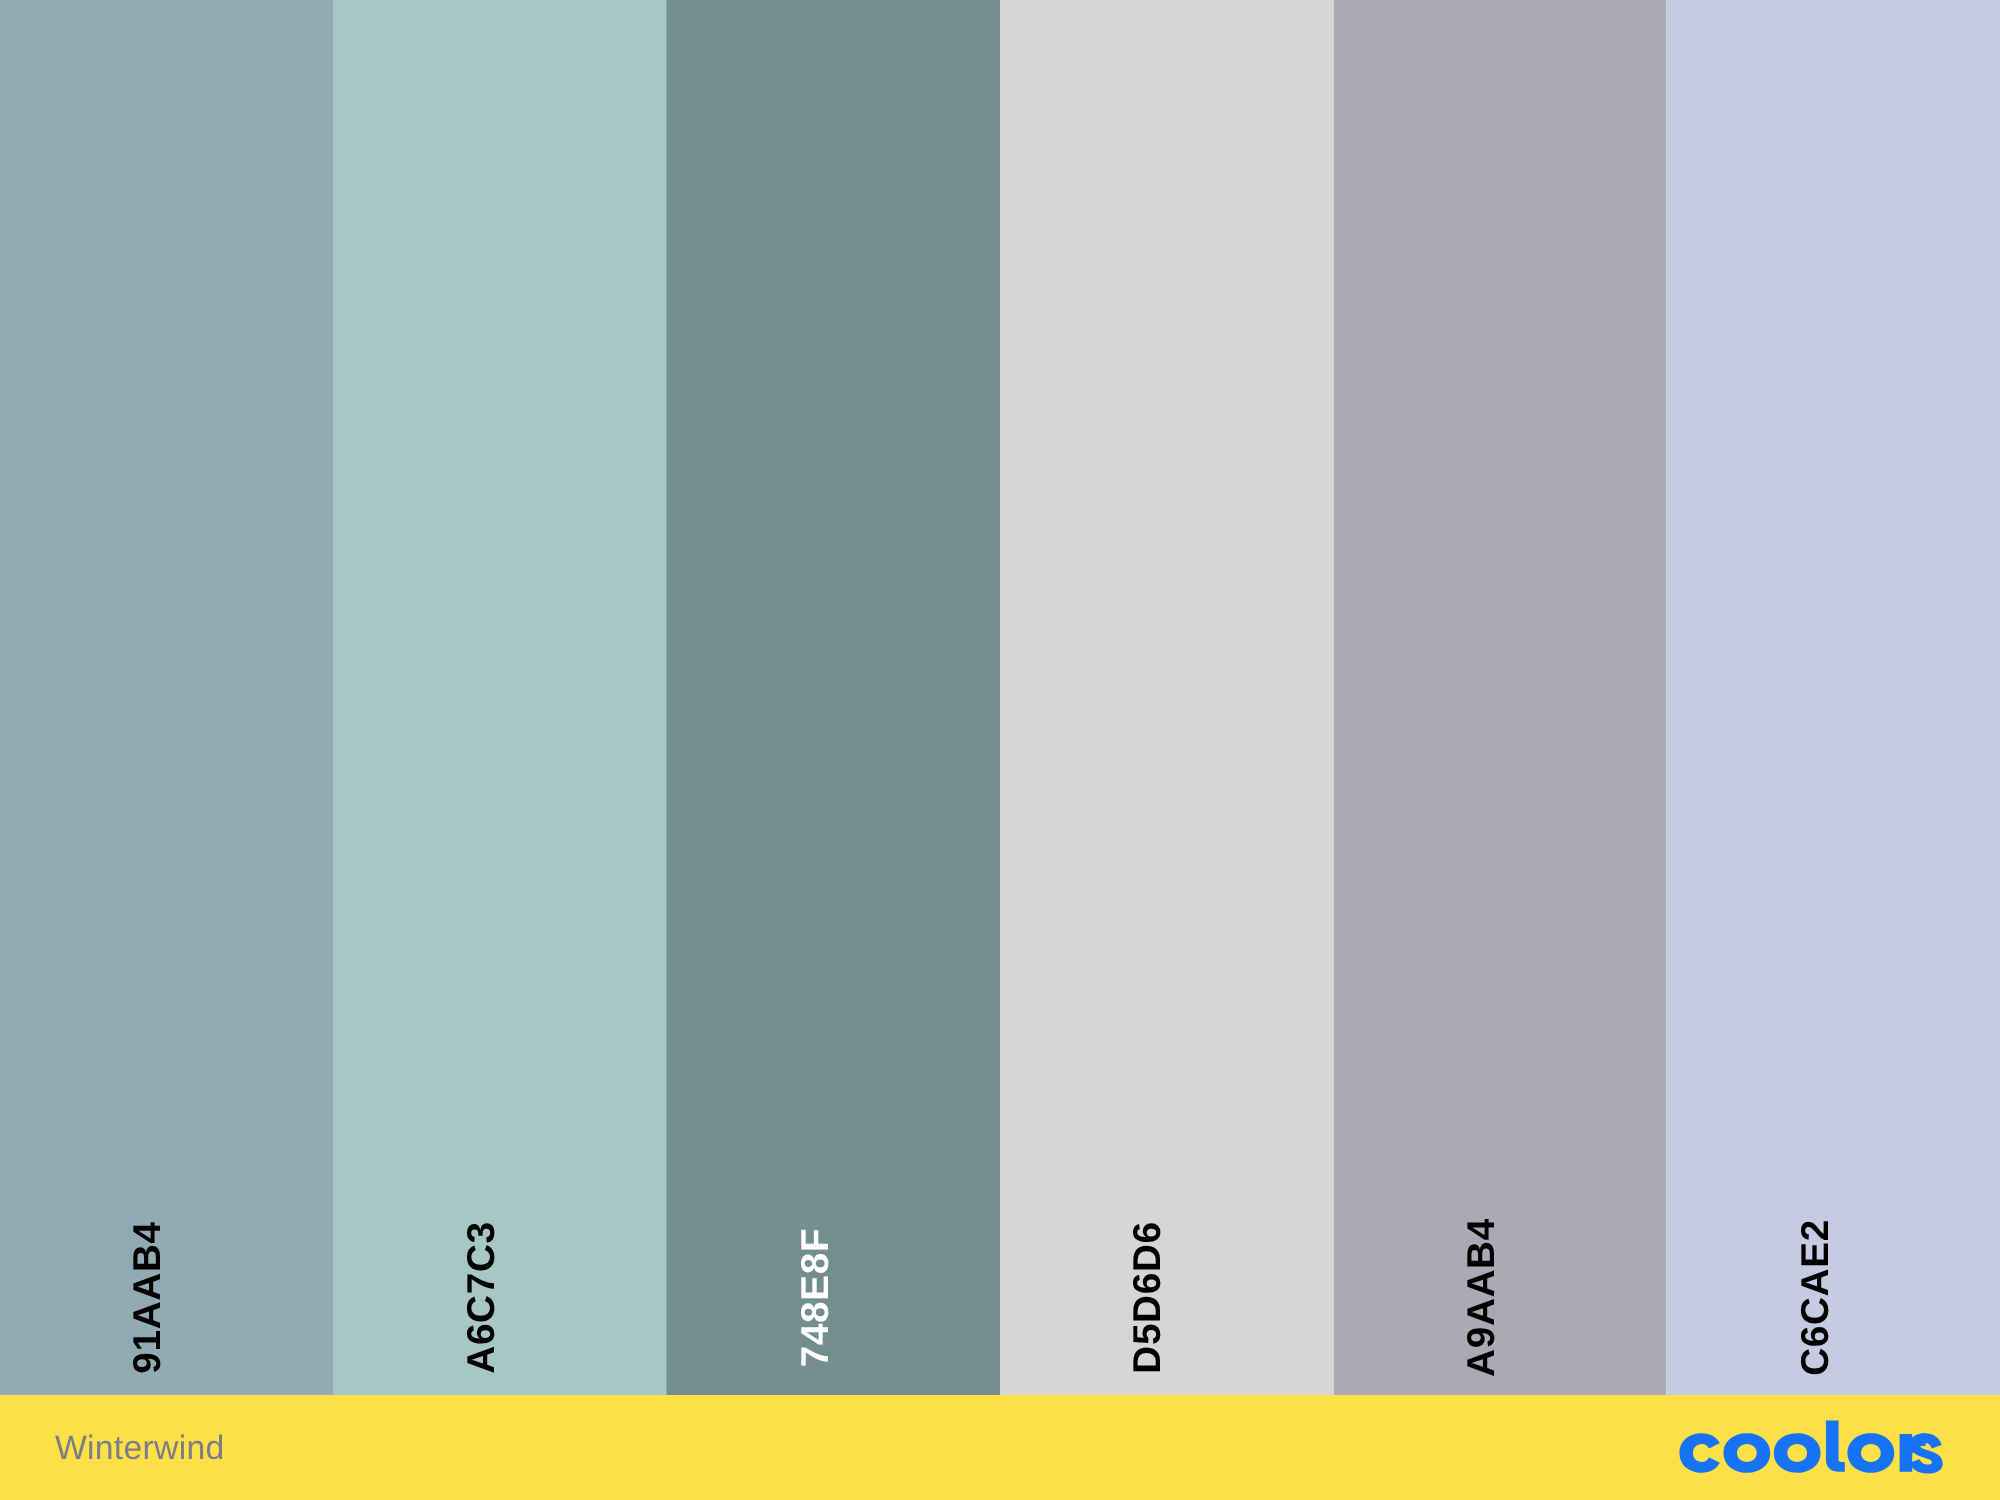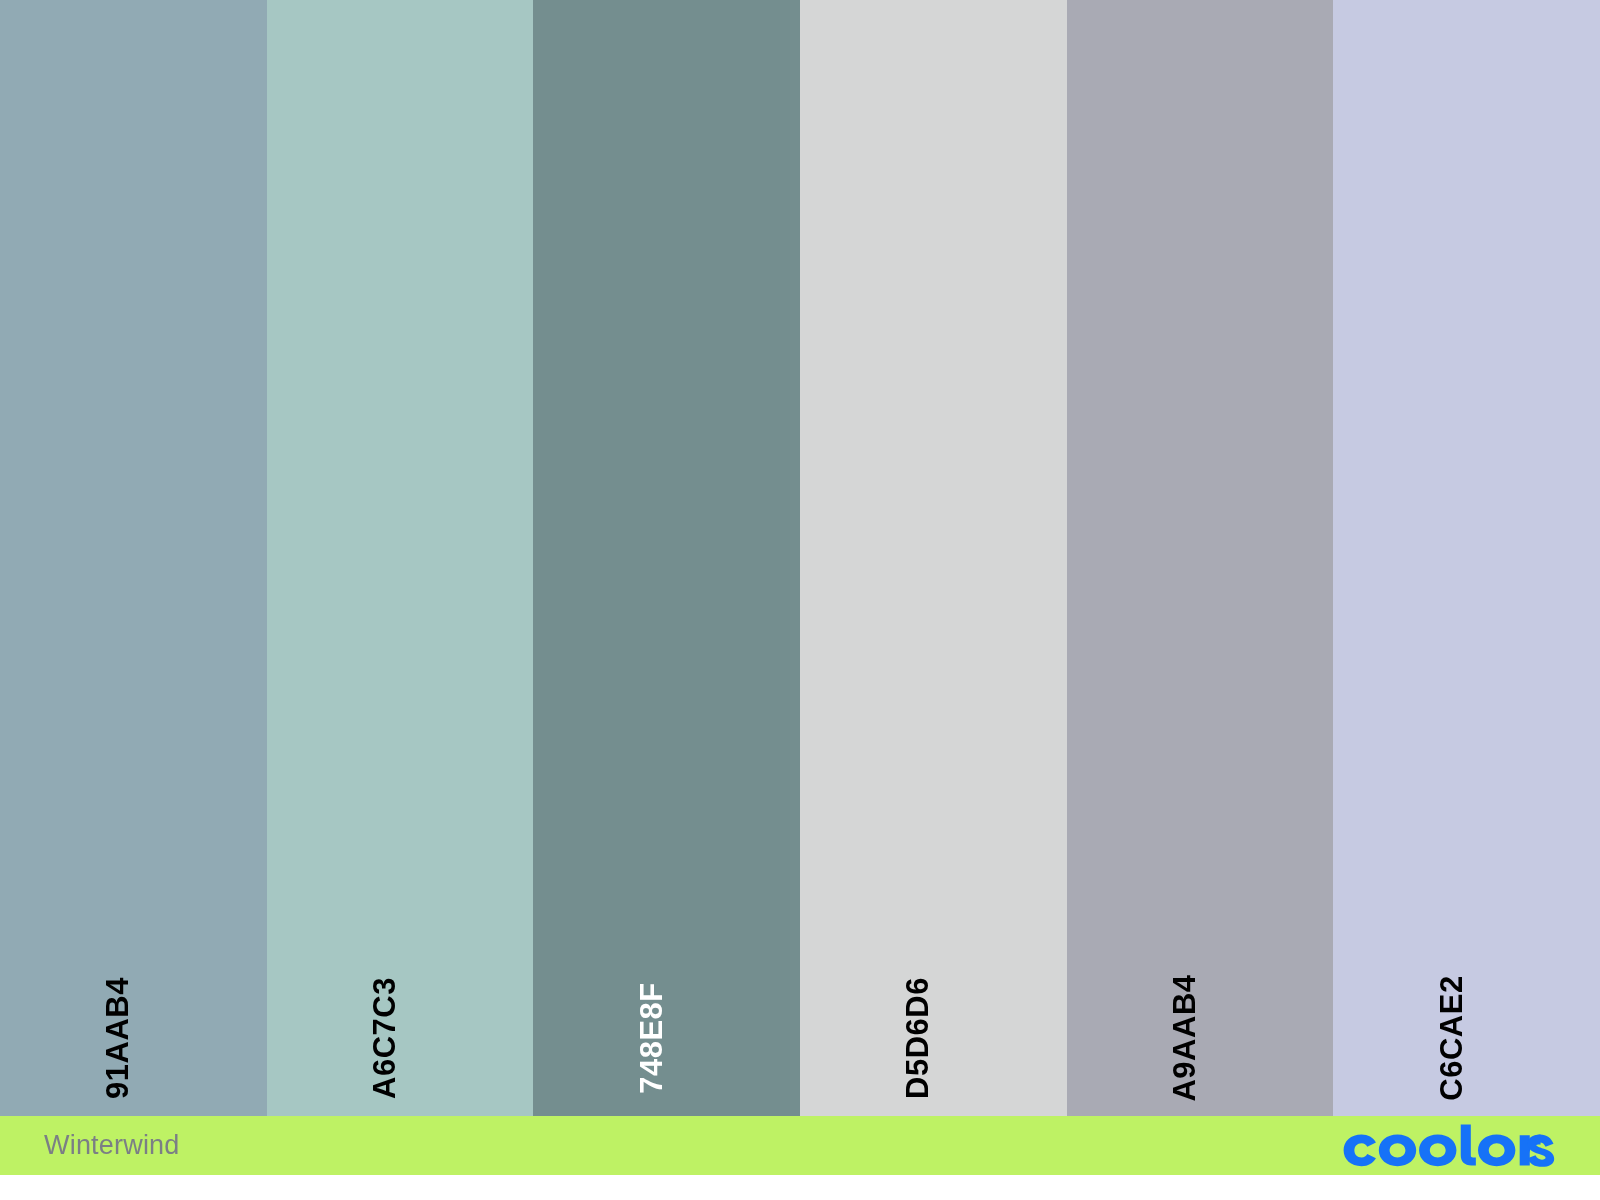--- a/index.html
+++ b/index.html
@@ -56,22 +56,22 @@
   }
 
   .swatch-label.light {
     color: #ffffff;
   }
 
   
   .footer {
     position: relative;
     width: 100%;
-    height: 59px;
-    background: #bef264;
+    height: 84px;
+    background: #fde047;
     display: flex;
     flex-direction: row;
     align-items: center;
     justify-content: space-between;
     box-sizing: border-box;
     padding: 0 44px 0 44px;
   }
 
   .palette-name {
     font-family: "Liberation Sans", sans-serif;

